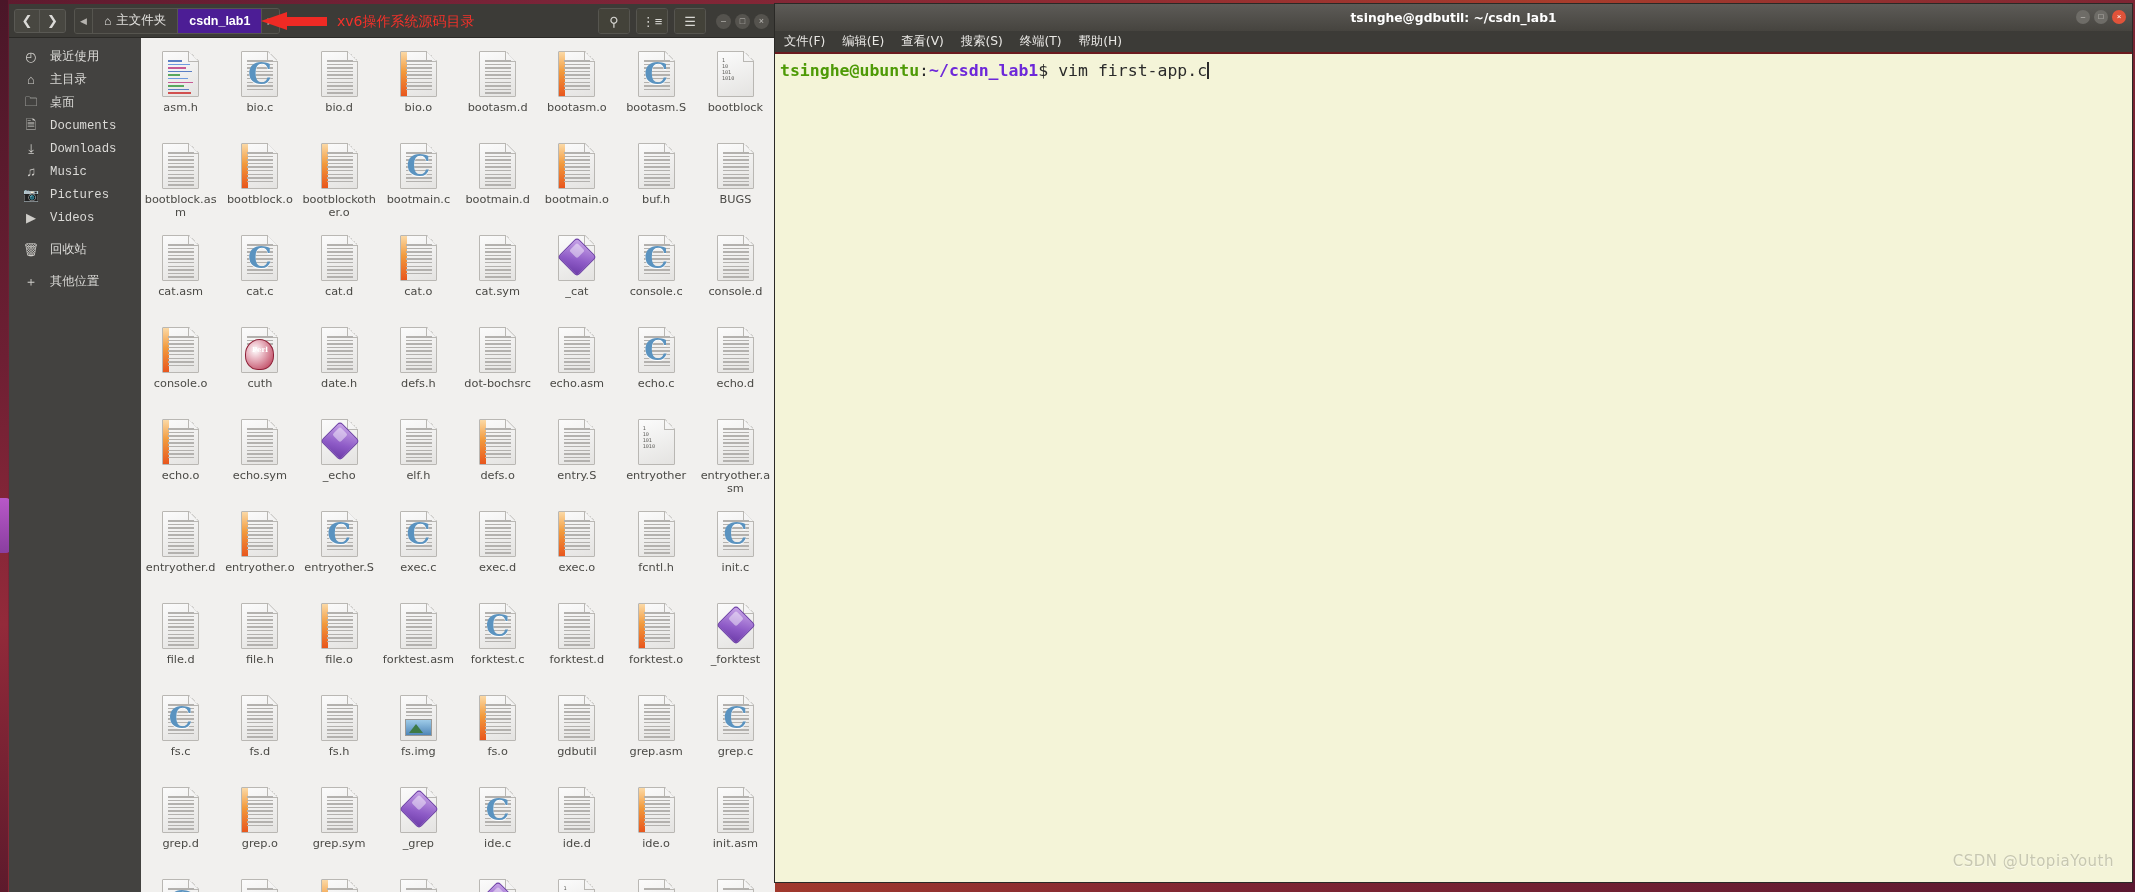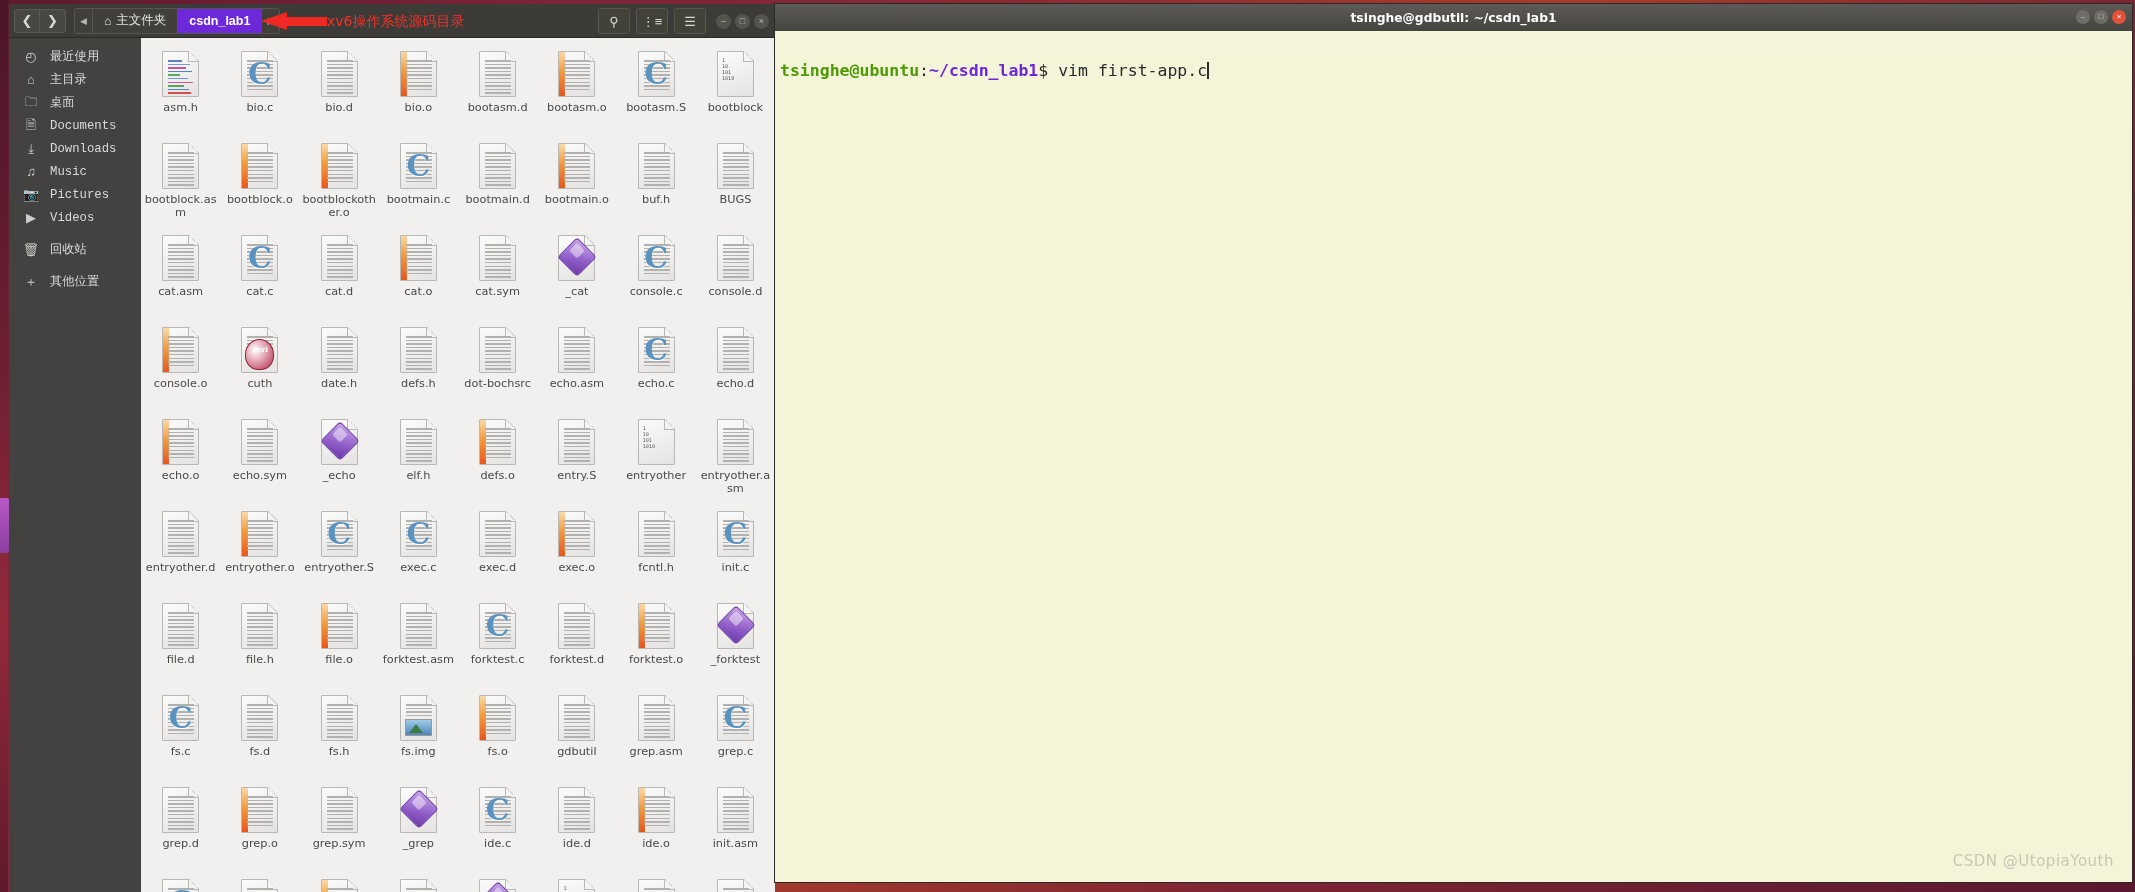--- a/index.html
+++ b/index.html
@@ -59,28 +59,28 @@
     color: #b6b4af; font-size: 9px; background: #403f3a;
   }
   .crumb {
     display: flex; align-items: center; gap: 5px;
     padding: 0 11px; color: #e2e1de; font-size: 12.5px;
     background: #413f3b;
     border-right: 1px solid #56554f;
   }
   .crumb.sep-left { border-left: 1px solid #56554f; }
   .crumb.active {
-    background: #6d28d9; color: #ffffff; font-weight: bold;
+    background: #4c1d95; color: #ffffff; font-weight: bold;
   }
   .home-glyph { font-size: 12px; display: inline-block; }
 
   
   #hdr-annotation {
     position: absolute; left: 252px; top: 8px;
-    display: flex; align-items: center; 
+    display: flex; align-items: center; gap: 10px;
   }
   .arrow-left {
     width: 66px; height: 19px; position: relative;
   }
   .arrow-left .shaft {
     position: absolute; right: 0; top: 5px; width: 42px; height: 9px; background: #ef2a24;
   }
   .arrow-left .head {
     position: absolute; left: 0; top: 0;
     width: 0; height: 0;
@@ -1784,20 +1784,28 @@
 <div id="terminal">
   <div id="term-titlebar">
     <div id="term-title">tsinghe@gdbutil: ~/csdn_lab1</div>
     <div id="term-wbtns">
       <div class="tw">–</div>
       <div class="tw">□</div>
       <div class="tw close">×</div>
     </div>
   </div>
 
+  <div id="term-menubar">
+      <div class="tmenu">文件(F)</div>
+      <div class="tmenu">编辑(E)</div>
+      <div class="tmenu">查看(V)</div>
+      <div class="tmenu">搜索(S)</div>
+      <div class="tmenu">终端(T)</div>
+      <div class="tmenu">帮助(H)</div>
+    </div>
 
   <div id="term-screen">
     <div>
       <span class="ps-user">tsinghe@ubuntu</span><span class="ps-colon">:</span><span class="ps-path">~/csdn_lab1</span><span class="ps-dollar">$</span><span class="ps-cmd"> vim first-app.c</span><span id="term-cursor"></span>
     </div>
   </div>
 
   <div id="watermark">CSDN @UtopiaYouth</div>
 </div>
 

